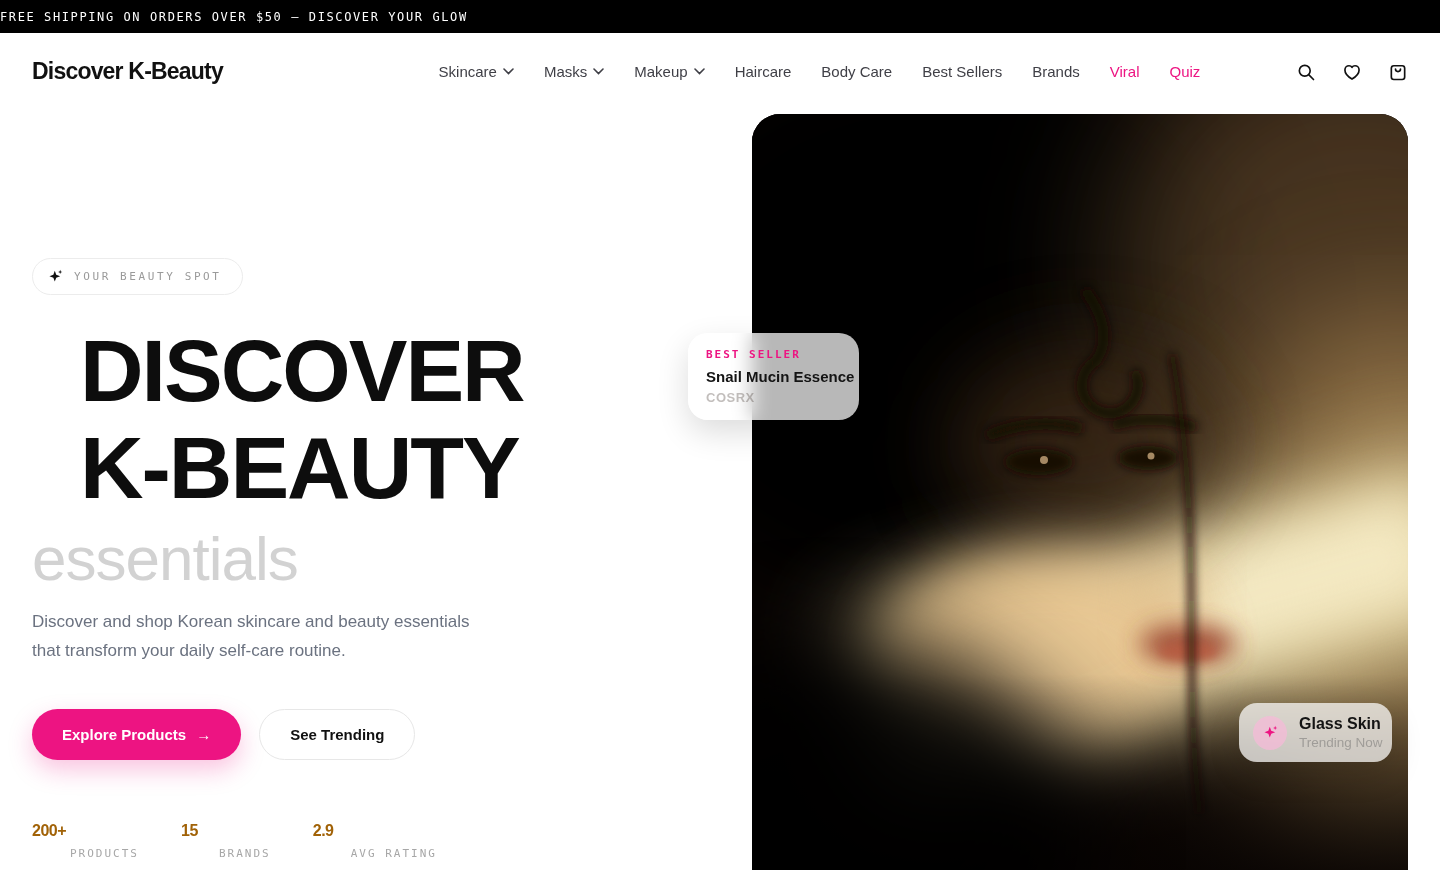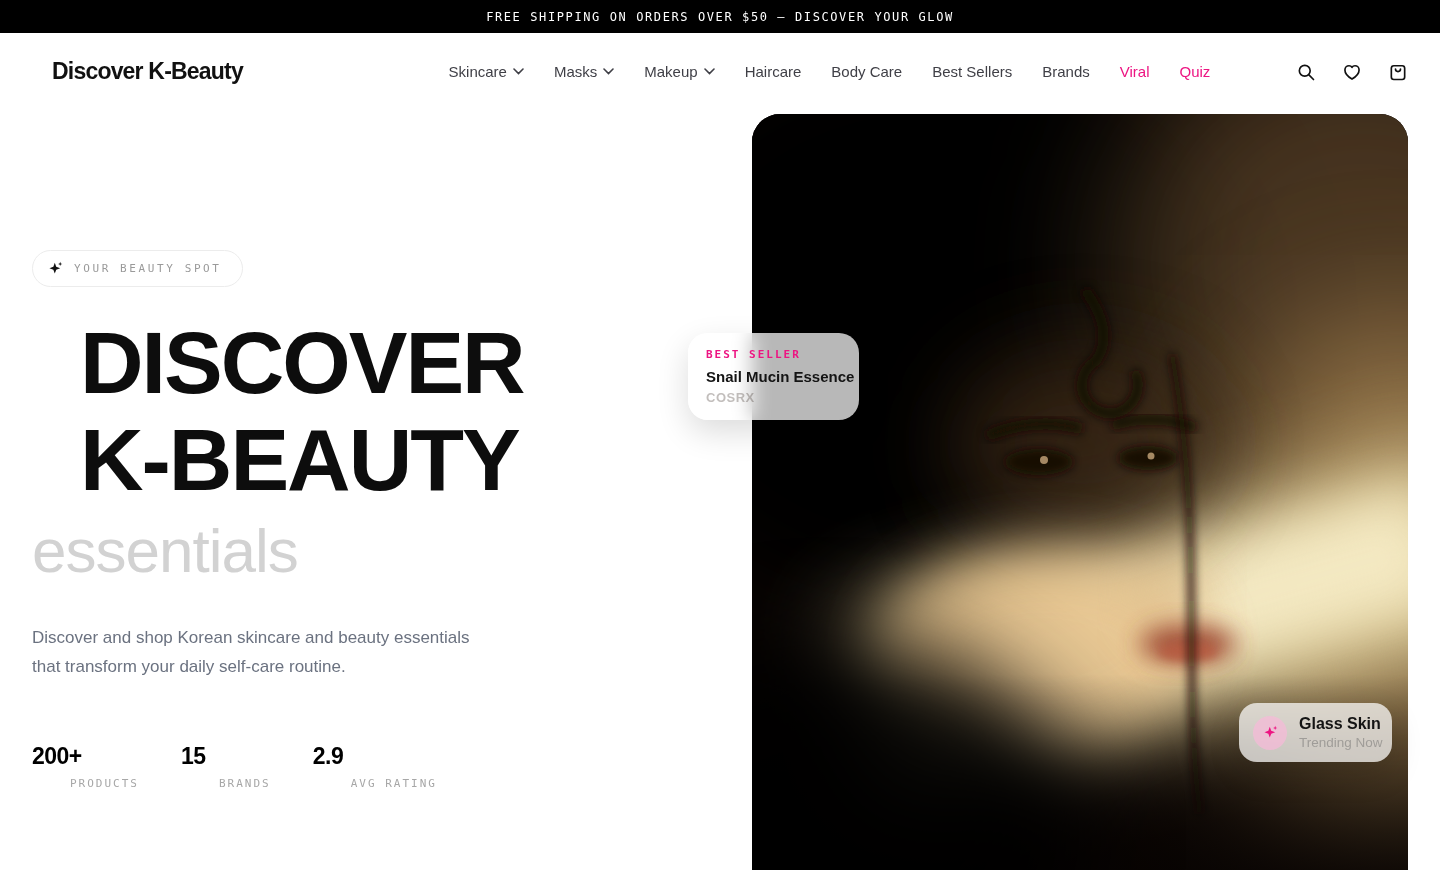--- a/index.html
+++ b/index.html
@@ -1,54 +1,54 @@
 <!DOCTYPE html>
 <html><head>
 <meta charset="utf-8">
 <style>
   * { margin:0; padding:0; box-sizing:border-box; }
   html,body { width:1440px; height:870px; overflow:hidden; background:#fff;
     font-family:"Liberation Sans", sans-serif; color:#111; }
 
   
-  .banner { height:33px; background:#000; color:#fff; display:flex; align-items:center; justify-content:center; }
+  .banner { height:33px; background:#000; color:#fff; display:flex; align-items:center; }
   .banner span { font-family:"DejaVu Sans Mono", monospace; font-size:12px; letter-spacing:1.6px; }
 
   
-  .header { height:77px; display:flex; align-items:center; padding:0 32px; background:#fff; position:relative;margin-left:20px; }
+  .header { height:77px; display:flex; align-items:center; padding:0 32px; background:#fff; position:relative; }
   .logo { font-size:23px; font-weight:bold; letter-spacing:-0.8px; white-space:nowrap; cursor:pointer; }
   .nav { display:flex; align-items:center; gap:30px; margin:0 auto; padding-left:120px; }
   .nav-item { display:flex; align-items:center; gap:6px; font-size:15px; color:#3f3f46; cursor:pointer; white-space:nowrap; }
   .nav-item.accent { color:#ed1482; font-weight:normal; }
   .nav-item svg { display:block; }
   .header-icons { display:flex; align-items:center; gap:26px; }
   .hicon { width:20px; height:20px; cursor:pointer; display:block; }
 
   
   .hero { position:relative; height:760px; }
 
-  .hero-left { position:absolute; left:32px; top:8px; width:700px; }
+  .hero-left { position:absolute; left:32px; top:16px; width:700px; }
 
   .badge { display:inline-flex; align-items:center; gap:10px; margin-top:132px;
     border:1px solid #ececec; border-radius:999px; padding:9px 20px 9px 14px; background:#fff; }
   .badge-label { font-family:"DejaVu Sans Mono", monospace; font-size:11px; letter-spacing:2.6px; color:#9a9a9a; }
 
   .hero-title { margin-top:28px; font-size:88px; line-height:1.1; font-weight:bold; letter-spacing:-2px; color:#0d0d0d;margin-left:48px; }
   .hero-accent { margin-top:9px; font-size:62px; line-height:1.05; font-weight:normal; letter-spacing:-1px; color:#d2d2d2; }
 
-  .hero-desc { margin-top:40px; max-width:450px; font-size:17px; line-height:1.72; color:#6b7280; }
+  .hero-desc { margin-top:16px; max-width:450px; font-size:17px; line-height:1.72; color:#6b7280; }
 
   .cta-row { margin-top:44px; display:flex; align-items:center; gap:18px; }
   .btn { border:none; border-radius:999px; font-size:15px; font-weight:bold; cursor:pointer;
     display:inline-flex; align-items:center; gap:10px; font-family:"Liberation Sans", sans-serif; }
   .btn-primary { background:#ed1482; color:#fff; padding:17px 30px; box-shadow:0 10px 24px rgba(237,20,130,.25); }
   .btn-secondary { background:#fff; color:#111; padding:16px 30px; border:1px solid #e7e7e7; }
 
   .stats { margin-top:62px; display:flex; gap:42px; }
-  .stat-value { font-size:23px; font-weight:bold; letter-spacing:-0.5px; color:#000000; }
+  .stat-value { font-size:16px; font-weight:bold; letter-spacing:-0.5px; color:#a16207; }
   .stat-label { margin-top:7px; font-family:"DejaVu Sans Mono", monospace; font-size:11px; letter-spacing:2px; color:#a7a7a7;margin-left:38px; }
 
   
   .hero-image { position:absolute; left:752px; top:4px; width:656px; height:790px;
     border-radius:28px; overflow:hidden; background:#0b0604; }
   .hero-image svg { display:block; }
 
   
   .float-card { position:absolute; background:rgba(255,255,255,.72); border-radius:20px;
     -webkit-backdrop-filter:blur(10px); backdrop-filter:blur(10px);
@@ -190,20 +190,29 @@
     </div>
 
     <h1 class="hero-title">
       <div>DISCOVER</div>
       <div>K-BEAUTY</div>
     </h1>
     <div class="hero-accent">essentials</div>
 
     <p class="hero-desc">Discover and shop Korean skincare and beauty essentials that transform your daily self-care routine.</p>
 
+    <div class="cta-row">
+      <button class="btn btn-primary">
+        <span>Explore Products</span>
+        <span>→</span>
+      </button>
+      <button class="btn btn-secondary">
+        <span>See Trending</span>
+      </button>
+    </div>
 
     <div class="stats">
       <div class="stat">
         <div class="stat-value">200+</div>
         <div class="stat-label">PRODUCTS</div>
       </div>
       <div class="stat">
         <div class="stat-value">15</div>
         <div class="stat-label">BRANDS</div>
       </div>

